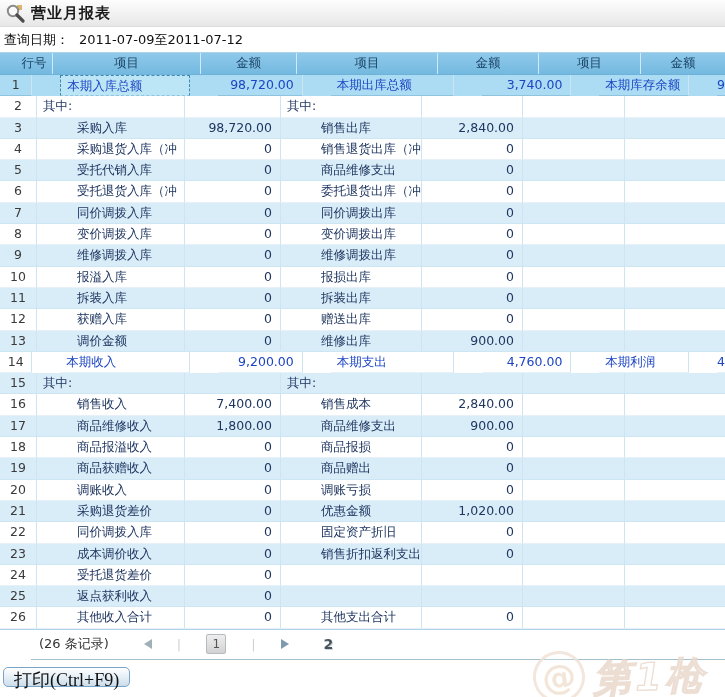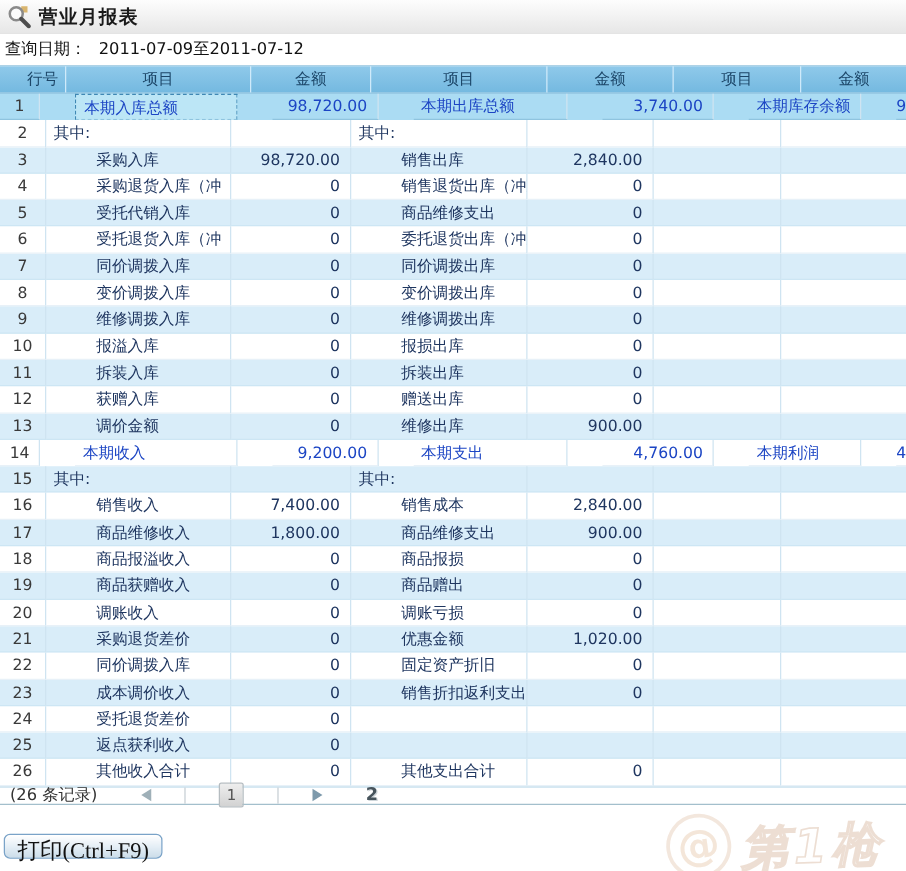--- a/index.html
+++ b/index.html
@@ -40,22 +40,22 @@
   .tr.key .td.lbl,.tr.key .td.amt{color:var(--text-key);margin-left:28px;}
   .td.num{text-align:center;color:#3a3a3a;}
   .td.lbl{padding-left:6px;}
   .td.lbl.ind{padding-left:40px;}
   .td.amt{text-align:right;padding-right:8px;}
   .td.focus{border:1px dashed #3f88b4;background:#bce6f6;line-height:19px;}
   .c0{width:37px;} .c1{width:148px;} .c2{width:96px;} .c3{width:141px;}
   .c4{width:101px;} .c5{width:102px;} .c6{width:100px;border-right:none;flex:1;}
 
   
-  .pager{position:relative;height:14px;display:flex;align-items:center;gap:25px;
-    padding-left:8px;border-bottom:1px solid var(--pager-line);font-size:13px;color:#333;}
+  .pager{position:relative;height:30px;display:flex;align-items:center;gap:25px;
+    padding-left:8px;border-bottom:1px solid var(--pager-line);font-size:13px;color:#333;margin-left:31px;}
   .records{margin-right:10px;}
   .tri{width:0;height:0;border:5px solid transparent;display:inline-block;cursor:pointer;}
   .tri.left{border-right:8px solid #9fb0b8;border-left:none;}
   .tri.right{border-left:8px solid #7e9aac;border-right:none;}
   .sep{color:#cdd4d9;}
   .pagebox{display:inline-block;min-width:20px;height:20px;line-height:18px;text-align:center;
     background:linear-gradient(#eee,#d2d2d2);border:1px solid #b5bcc0;border-radius:2px;
     color:#555;font-size:12px;}
   .page2{font-weight:bold;color:#47545c;margin-left:10px;cursor:pointer;
     text-shadow:1px 1px 0 #cfd6da;font-size:14px;}

